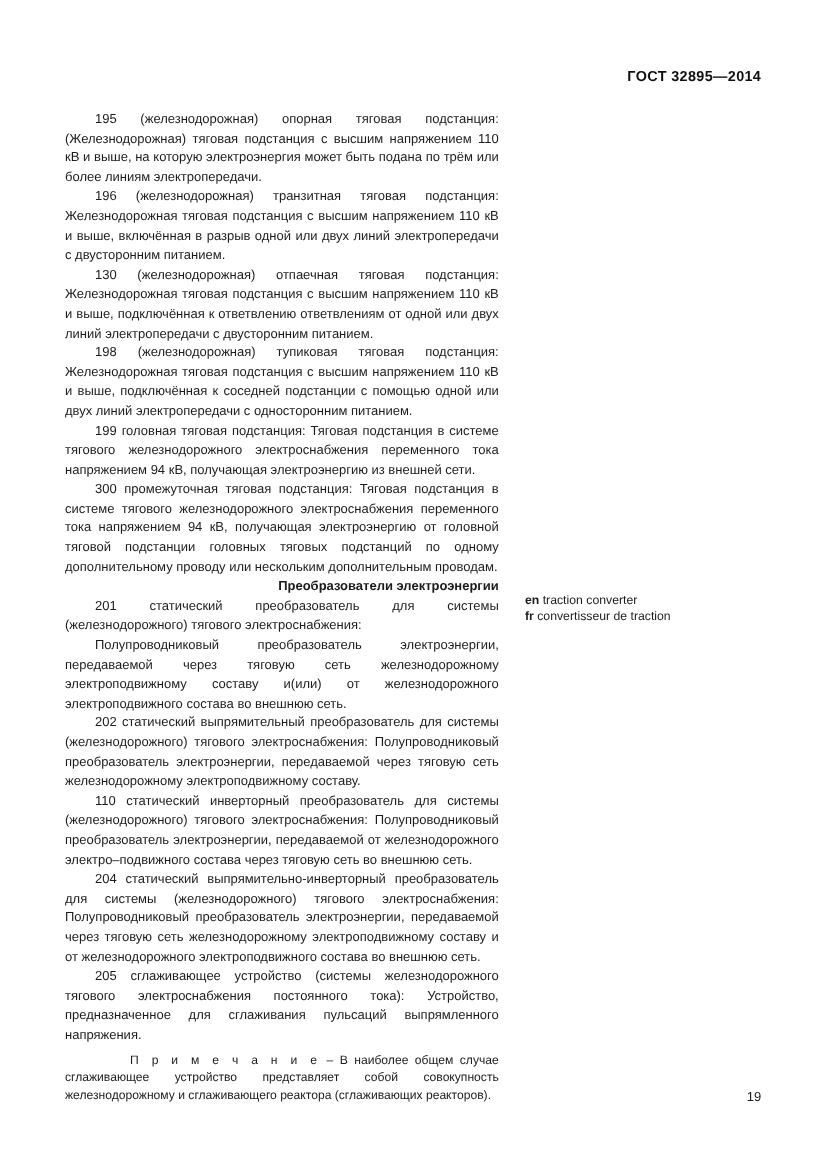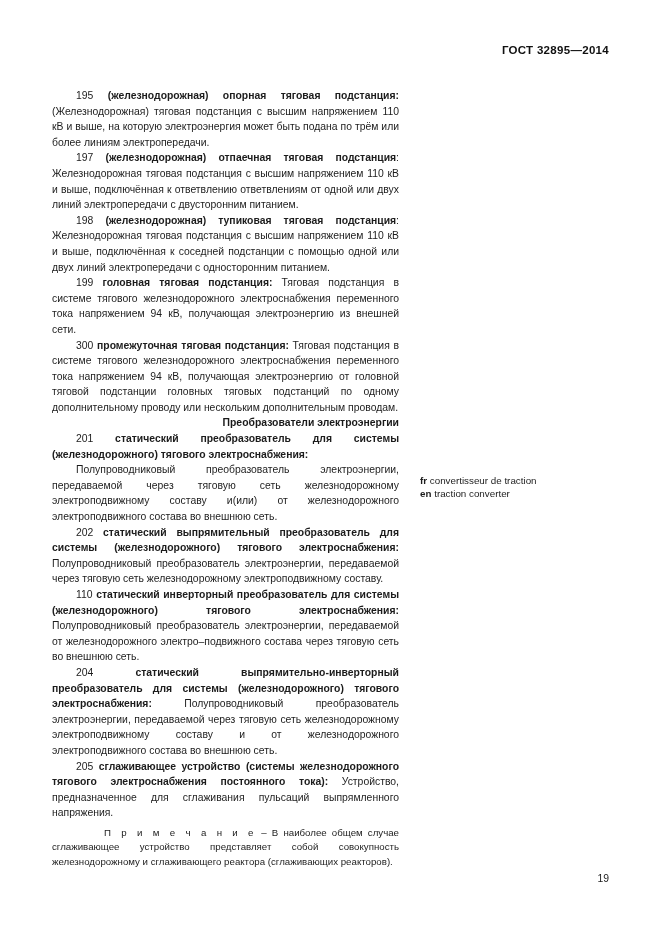--- a/index.html
+++ b/index.html
@@ -12,21 +12,21 @@
     background: #ffffff;
     font-family: "Liberation Sans", sans-serif;
     color: #1a1a1a;
     position: relative;
     overflow: hidden;
   }
 
   
   .page-header {
     position: absolute;
-    top: 44px;
+    top: 56px;
     left: 52px;
     right: 52px;
     text-align: right;
     font-size: 11.5px;
     font-weight: bold;
     letter-spacing: 0.3px;
     color: #111;
   }
 
   
@@ -40,21 +40,21 @@
   .para {
     margin: 0;
     font-size: 10.4px;
     line-height: 15.6px;
     text-align: justify;
     text-justify: inter-word;
     text-indent: 24px;
     color: #1c1c1c;
   }
   .para .term {
-    font-weight: bold;
+    font-weight: normal;
   }
   .para .num {
     font-weight: normal;
   }
 
   .section-heading {
     margin: 0;
     font-size: 10.4px;
     line-height: 15.6px;
     font-weight: bold;
@@ -108,22 +108,23 @@
 </style>
 </head>
 <body>
 
 <div class="page-header">ГОСТ 32895—2014</div>
 
 <div class="text-column">
 
   <p class="para"><span class="num">195 </span><span class="term">(железнодорожная) опорная тяговая подстанция:</span><span> (Железнодорожная) тяговая подстанция с высшим напряжением 110 кВ и выше, на которую электроэнергия может быть подана по трём или более линиям электропередачи.</span></p>
 
+  <p class="para"><span class="num">196 </span><span class="term">(железнодорожная) транзитная тяговая подстанция:</span><span> Железнодорожная тяговая подстанция с высшим напряжением 110 кВ и выше, включённая в разрыв одной или двух линий электропередачи с двусторонним питанием.</span></p>
 
-  <p class="para"><span class="num">197 </span><span class="term">(железнодорожная) отпаечная тяговая подстанция</span><span>: Железнодорожная тяговая подстанция с высшим напряжением 110 кВ и выше, подключённая к ответвлению ответвлениям от одной или двух линий электропередачи с двусторонним питанием.</span></p>
+  <p class="para"><span class="num">130 </span><span class="term">(железнодорожная) отпаечная тяговая подстанция</span><span>: Железнодорожная тяговая подстанция с высшим напряжением 110 кВ и выше, подключённая к ответвлению ответвлениям от одной или двух линий электропередачи с двусторонним питанием.</span></p>
 
   <p class="para"><span class="num">198 </span><span class="term">(железнодорожная) тупиковая тяговая подстанция</span><span>: Железнодорожная тяговая подстанция с высшим напряжением 110 кВ и выше, подключённая к соседней подстанции с помощью одной или двух линий электропередачи с односторонним питанием.</span></p>
 
   <p class="para"><span class="num">199 </span><span class="term">головная тяговая подстанция:</span><span> Тяговая подстанция в системе тягового железнодорожного электроснабжения переменного тока напряжением 94 кВ, получающая электроэнергию из внешней сети.</span></p>
 
   <p class="para"><span class="num">300 </span><span class="term">промежуточная тяговая подстанция:</span><span> Тяговая подстанция в системе тягового железнодорожного электроснабжения переменного тока напряжением 94 кВ, получающая электроэнергию от головной тяговой подстанции головных тяговых подстанций по одному дополнительному проводу или нескольким дополнительным проводам.</span></p>
 
   <p class="section-heading">Преобразователи электроэнергии</p>
 
   <p class="para"><span class="num">201 </span><span class="term">статический преобразователь для системы (железнодорожного) тягового электроснабжения:</span></p>
@@ -135,17 +136,17 @@
 
   <p class="para"><span class="num">204 </span><span class="term">статический выпрямительно-инверторный преобразователь для системы (железнодорожного) тягового электроснабжения:</span><span> Полупроводниковый преобразователь электроэнергии, передаваемой через тяговую сеть железнодорожному электроподвижному составу и от железнодорожного электроподвижного состава во внешнюю сеть.</span></p>
 
   <p class="para"><span class="num">205 </span><span class="term">сглаживающее устройство (системы железнодорожного тягового электроснабжения постоянного тока):</span><span> Устройство, предназначенное для сглаживания пульсаций выпрямленного напряжения.</span></p>
 
   <p class="note gap-before"><span class="note-label">П р и м е ч а н и е</span><span> – В наиболее общем случае сглаживающее устройство представляет собой совокупность железнодорожному и сглаживающего реактора (сглаживающих реакторов).</span></p>
 
 </div>
 
 <div class="margin-terms" style="top: 474px;">
+  <div class="margin-line"><span class="lang">en</span><span> traction converter</span></div>
   <div class="margin-line"><span class="lang">fr</span><span> convertisseur de traction</span></div>
-  <div class="margin-line"><span class="lang">en</span><span> traction converter</span></div>
 </div>
 
 <div class="page-number">19</div>
 
 </body></html>

